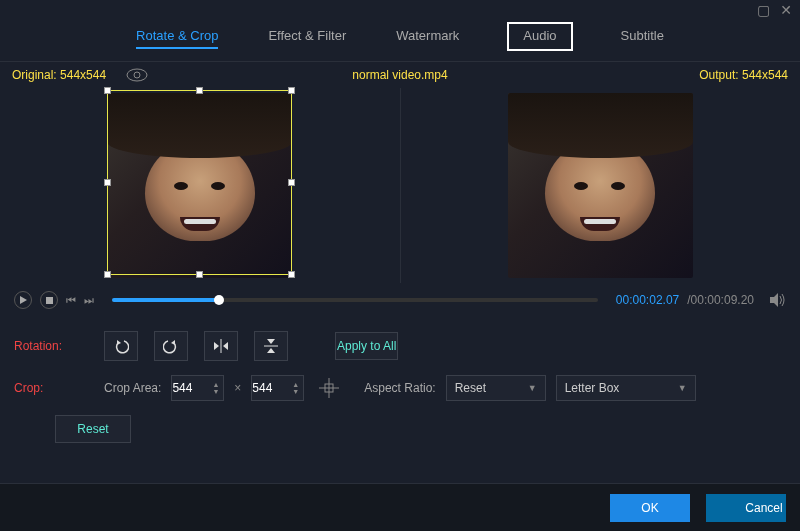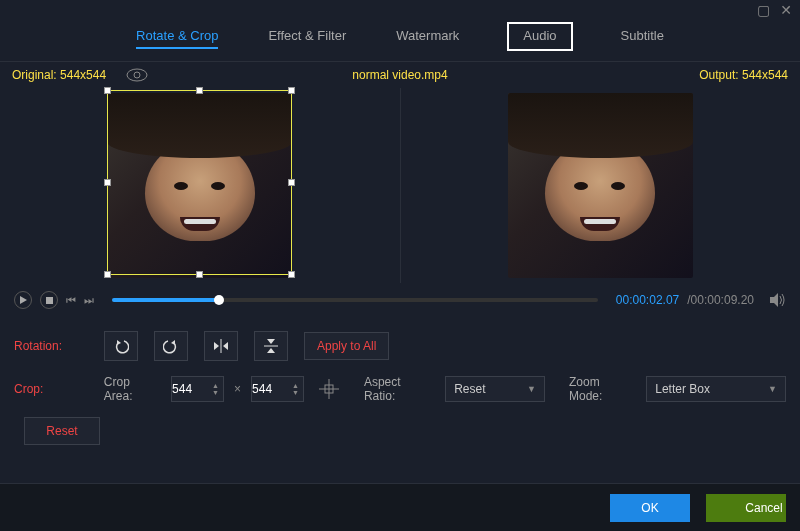--- a/index.html
+++ b/index.html
@@ -35,32 +35,32 @@
   .timeline { flex: 1; height: 4px; background: #333; margin: 0 10px; position: relative; border-radius: 2px; }
   .timeline .prog { position:absolute; left:0; top:0; bottom:0; width:22%; background:#2aa0ff; border-radius:2px; }
   .timeline .knob { position:absolute; left:22%; top:50%; width:10px; height:10px; background:#fff; border-radius:50%; transform:translate(-50%,-50%); }
   .time-cur { color:#2aa0ff; }
   .time-tot { color:#888; }
   .vol { margin-left:8px; color:#888; }
   .settings { padding: 14px 14px; }
   .row { display:flex; align-items:center; margin-bottom: 14px; gap: 10px; }
   .row .label { width: 80px; color:#ef4444; }
   .iconbtn { width:34px; height:30px; border:1px solid #3a3f4a; background:#1f2430; display:flex; align-items:center; justify-content:center; color:#ddd; cursor:pointer; margin-right:6px; }
-  .textbtn { height:28px; border:1px solid #3a3f4a; background:#1f2430; color:#ef4444; padding:0 12px; cursor:pointer; font-size:12px; }
+  .textbtn { height:28px; border:1px solid #3a3f4a; background:#1f2430; color:#5eead4; padding:0 1px; cursor:pointer; font-size:12px;margin-left:31px; }
   .spin { display:flex; align-items:center; border:1px solid #3a3f4a; background:#1f2430; height:26px; }
   .spin input { width:36px; background:transparent; border:0; color:#ffffff; text-align:left; font-size:12px; outline:none; }
   .spin .arrows { display:flex; flex-direction:column; font-size:7px; color:#888; padding:0 4px; line-height:7px; }
   .mult { color:#888; }
   .free-crop { width:30px; height:26px; display:flex; align-items:center; justify-content:center; color:#888; }
   .select { border:1px solid #3a3f4a; background:#1f2430; height:26px; display:flex; align-items:center; justify-content:space-between; padding:0 8px; color:#ccc; cursor:pointer; }
   .select .arrow { font-size:9px; color:#888; }
   .bottombar { position:absolute; bottom:0; left:0; right:0; height:48px; background:#14181f; border-top:1px solid #2a2f3a; display:flex; align-items:center; justify-content:flex-end; padding:0 14px; gap:16px; }
   .btn { width:80px; height:28px; border:0; color:#fff; font-size:12px; cursor:pointer; }
   .btn-ok { background:#1e88e5; }
-  .btn-cancel { background:#4d7c0f;padding-left:36px; }
+  .btn-cancel { background:#0369a1;padding-left:36px; }
   svg { display:block; }
 </style>
 </head>
 <body>
 
 <div class="titlebar">
   <span>▢</span>
   <span>✕</span>
 </div>
 
@@ -194,21 +194,20 @@
           <line x1="10" y1="0" x2="10" y2="20" stroke="#888"></line>
           <line x1="0" y1="10" x2="20" y2="10" stroke="#888"></line>
           <rect x="6" y="6" width="8" height="8" fill="none" stroke="#888"></rect>
         </svg>
     </div>
     <span style="margin-left:10px;">Aspect Ratio:</span>
     <div class="select" style="width:100px">
       <span>Reset</span>
         <span class="arrow">▼</span>
     </div>
-    <span style="margin-left:14px;">Zoom Mode:</span>
     <div class="select" style="width:140px">
       <span>Letter Box</span>
         <span class="arrow">▼</span>
     </div>
   </div>
   <div class="row">
     <div style="width:0"></div>
     <button class="textbtn" style="width:76px">Reset</button>
   </div>
 </div>

